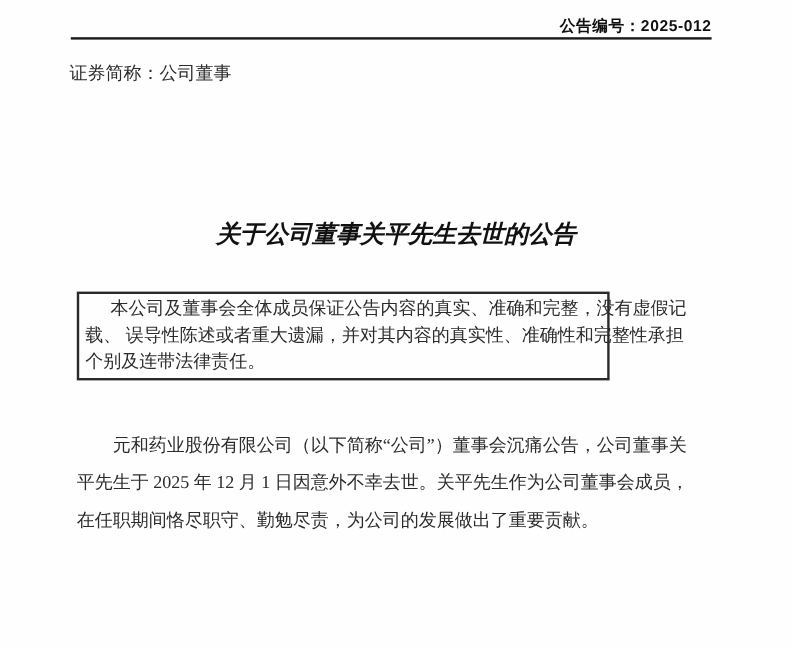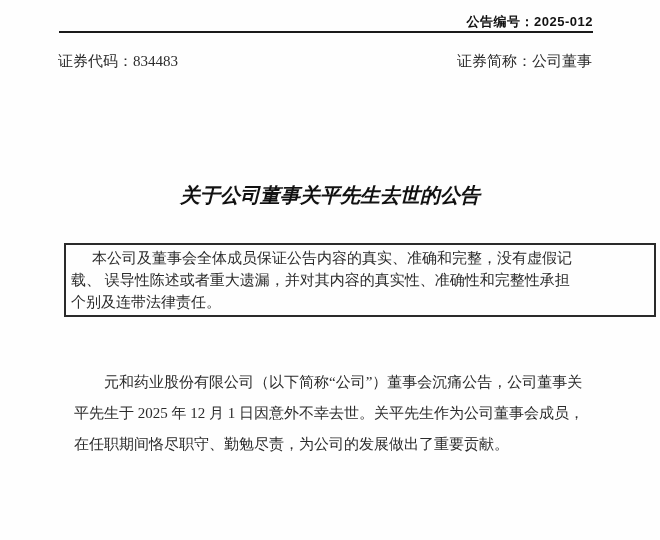--- a/index.html
+++ b/index.html
@@ -53,21 +53,21 @@
     font-weight: bold;
     font-size: 20px;
     color: #111111;
   }
   .title-1 { top: 140px; }
   .title-2 { top: 182px; font-style: italic; }
   .disclaimer-box {
     position: absolute;
     top: 243px;
     left: 64px;
-    width: 592px;
+    width: 444px;
     box-sizing: border-box;
     border: 2px solid #2a2a2a;
     padding: 2px 6px 2px 5px;
   }
   .disclaimer-text {
     font-size: 15px;
     line-height: 22px;
     color: #2b2b2b;
     white-space: pre;
     text-indent: 21px;
@@ -75,36 +75,35 @@
   .body-text {
     position: absolute;
     top: 351px;
     left: 58px;
     right: 56px;
     font-size: 15px;
     line-height: 31px;
     color: #2b2b2b;
   }
   .body-text p {
-    margin: 16px;
+    margin: 6px;
     white-space: pre;
     text-indent: 30px;
   }
 </style>
 </head>
 <body>
 
 <div class="page">
 
   <div class="announce-no">公告编号：2025-012</div>
 
   <div class="top-rule"></div>
 
   <div class="sec-header">
-    <span>证券代码：834483</span>
     <span>证券简称：公司董事</span>
   </div>
 
 
   <div class="title title-2">关于公司董事关平先生去世的公告</div>
 
   <div class="disclaimer-box">
     <div class="disclaimer-text">本公司及董事会全体成员保证公告内容的真实、准确和完整，没有虚假记
 载、 误导性陈述或者重大遗漏，并对其内容的真实性、准确性和完整性承担
 个别及连带法律责任。</div>

